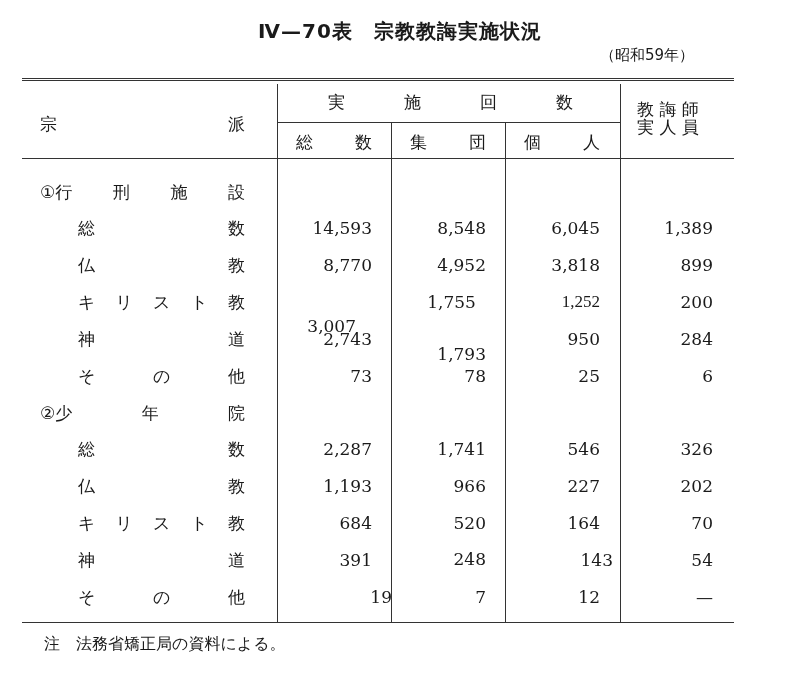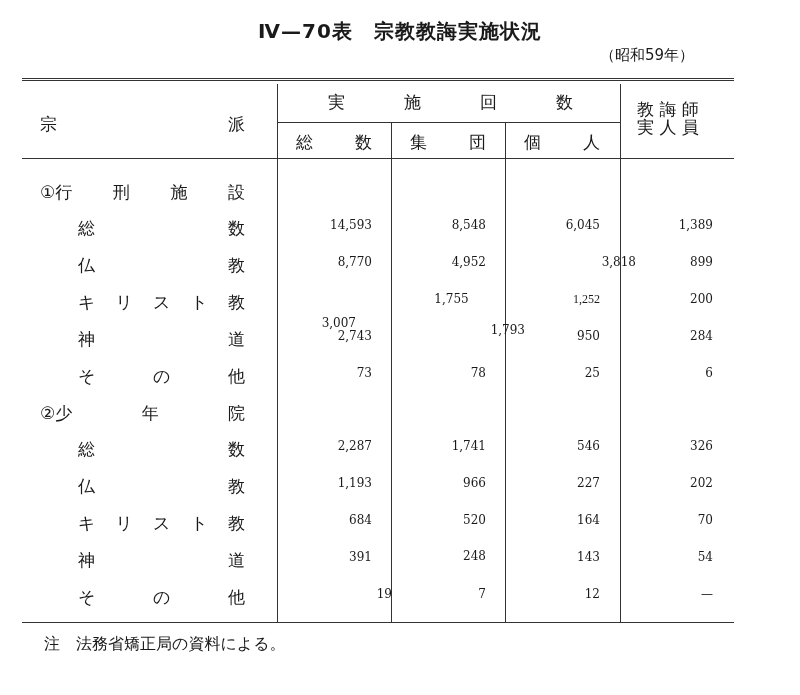--- a/index.html
+++ b/index.html
@@ -18,21 +18,21 @@
     font-family: "DejaVu Sans", "Liberation Sans", sans-serif;
     font-size: 15px;
   }
   .hline { position: absolute; height: 0; border-top: 1.5px solid #333; }
   .vline { position: absolute; width: 0; border-left: 1.2px solid #333; }
   .hdr {
     position: absolute; font-size: 17px;
     font-family: "DejaVu Sans", "Liberation Sans", sans-serif;
   }
   .cell {
-    position: absolute; font-size: 12px; text-align: right;
+    position: absolute; font-size: 17px; text-align: right;
     font-family: "DejaVu Serif", "Liberation Serif", serif;
   }
   .lbl {
     position: absolute; font-size: 17px;
     font-family: "DejaVu Sans", "Liberation Sans", sans-serif;
   }
   .spread { display: flex; justify-content: space-between; }
   .note {
     position: absolute; left: 44px; top: 634px; font-size: 16px;
     font-family: "DejaVu Sans", "Liberation Sans", sans-serif;
@@ -98,21 +98,21 @@
   <div class="cell" style="left:505px;top:218px;width:95px;">6,045</div>
   <div class="cell" style="left:620px;top:218px;width:93px;">1,389</div>
 </div>
 <div>
   <div class="lbl spread" style="left:78px;top:254px;width:167px;">
       <span>仏</span>
       <span>教</span>
     </div>
   <div class="cell" style="left:277px;top:255px;width:95px;">8,770</div>
   <div class="cell" style="left:391px;top:255px;width:95px;">4,952</div>
-  <div class="cell" style="left:505px;top:255px;width:95px;padding-left:36px;">3,818</div>
+  <div class="cell" style="left:505px;top:255px;width:95px;">3,818</div>
   <div class="cell" style="left:620px;top:255px;width:93px;">899</div>
 </div>
 <div>
   <div class="lbl spread" style="left:78px;top:291px;width:167px;">
       <span>キ</span>
       <span>リ</span>
       <span>ス</span>
       <span>ト</span>
       <span>教</span>
     </div>
@@ -120,21 +120,21 @@
   <div class="cell" style="left:404px;top:292px;width:95px;text-align:center;">1,755</div>
   <div class="cell" style="left:505px;top:292px;width:95px;font-family:Liberation Serif, serif;">1,252</div>
   <div class="cell" style="left:620px;top:292px;width:93px;">200</div>
 </div>
 <div>
   <div class="lbl spread" style="left:78px;top:328px;width:167px;">
       <span>神</span>
       <span>道</span>
     </div>
   <div class="cell" style="left:277px;top:329px;width:95px;">2,743</div>
-  <div class="cell" style="left:391px;top:323px;width:95px;padding-left:39px;">1,793</div>
+  <div class="cell" style="left:391px;top:344px;width:95px;">1,793</div>
   <div class="cell" style="left:505px;top:329px;width:95px;">950</div>
   <div class="cell" style="left:620px;top:329px;width:93px;">284</div>
 </div>
 <div>
   <div class="lbl spread" style="left:78px;top:365px;width:167px;">
       <span>そ</span>
       <span>の</span>
       <span>他</span>
     </div>
   <div class="cell" style="left:277px;top:366px;width:95px;">73</div>
@@ -182,21 +182,21 @@
   <div class="cell" style="left:505px;top:513px;width:95px;">164</div>
   <div class="cell" style="left:620px;top:513px;width:93px;">70</div>
 </div>
 <div>
   <div class="lbl spread" style="left:78px;top:549px;width:167px;">
       <span>神</span>
       <span>道</span>
     </div>
   <div class="cell" style="left:277px;top:550px;width:95px;">391</div>
   <div class="cell" style="left:391px;top:549px;width:95px;">248</div>
-  <div class="cell" style="left:505px;top:550px;width:95px;">143</div>
+  <div class="cell" style="left:518px;top:550px;width:95px;">143</div>
   <div class="cell" style="left:620px;top:550px;width:93px;">54</div>
 </div>
 <div>
   <div class="lbl spread" style="left:78px;top:586px;width:167px;">
       <span>そ</span>
       <span>の</span>
       <span>他</span>
     </div>
   <div class="cell" style="left:277px;top:587px;width:95px;padding-left:20px;">19</div>
   <div class="cell" style="left:391px;top:587px;width:95px;">7</div>

